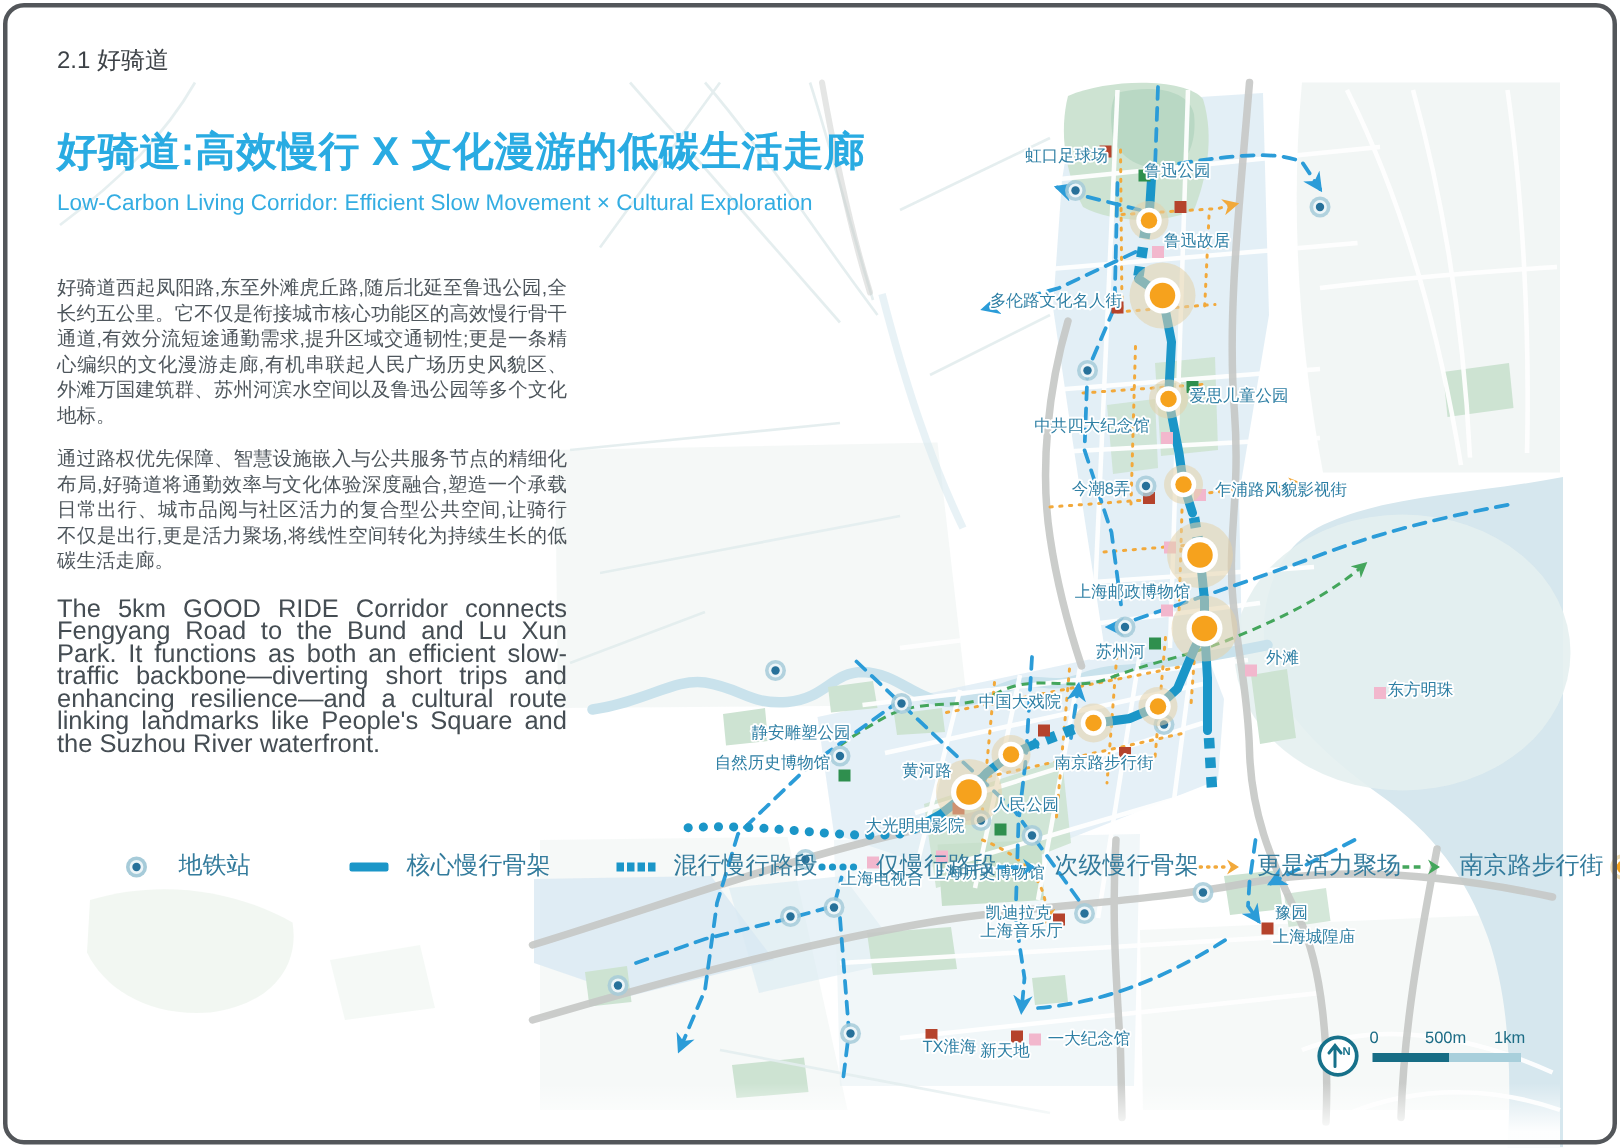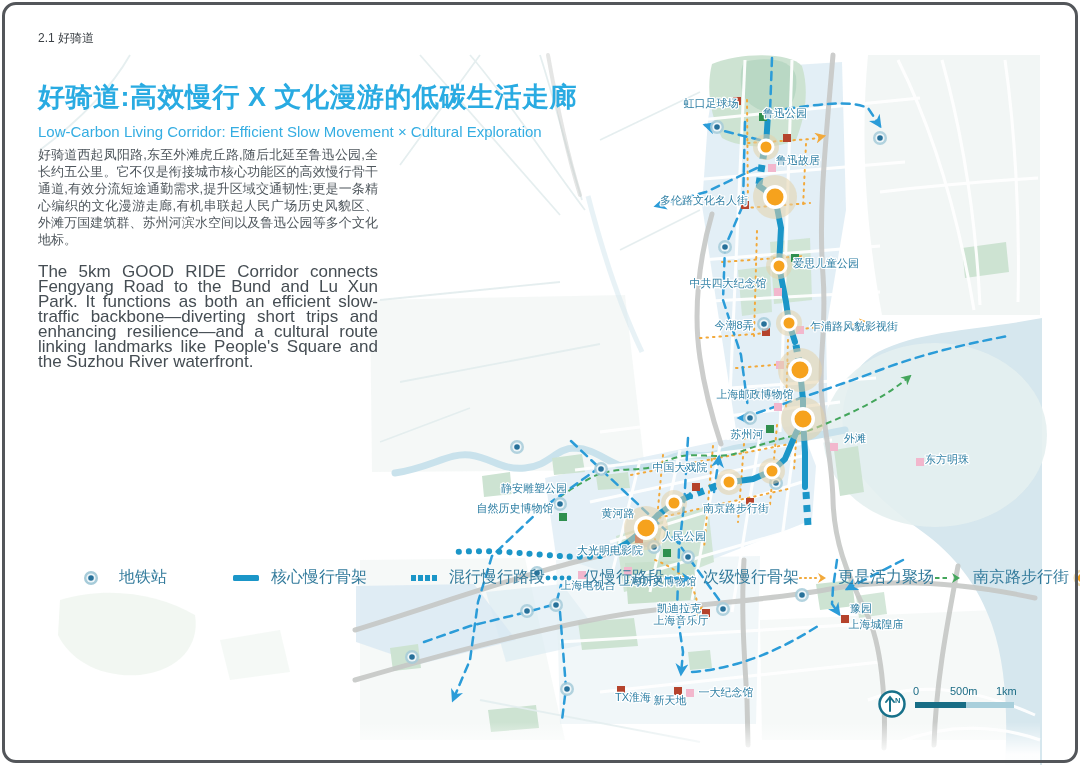--- a/index.html
+++ b/index.html
@@ -6,25 +6,25 @@
   #page{position:relative;width:1080px;height:765px;background:#fff;overflow:hidden;
         font-family:"Liberation Sans",sans-serif;}
   #frame{position:absolute;inset:2px;border:3px solid #53565a;border-radius:14px;
          pointer-events:none;z-index:60;}
   #map-svg{position:absolute;left:0;top:0;z-index:1;}
   .maplabel{font:11px "Liberation Sans",sans-serif;fill:#2e7fa4;text-anchor:middle;
             paint-order:stroke;stroke:#ffffff;stroke-width:2.5px;stroke-linejoin:round;}
   .scaletext{font:11px "Liberation Sans",sans-serif;fill:#1c6c85;}
   
   #textcol{position:absolute;left:38px;top:30px;width:340px;z-index:10;}
-  .sec-no{font-size:12px;color:#3c4146;}
+  .sec-no{font-size:16px;color:#3c4146;}
   .sec-en{font-size:10.5px;color:#3c4146;margin-top:2px;letter-spacing:.2px;}
   .title-zh{margin-top:32px;font-size:27px;font-weight:bold;color:#29abe2;letter-spacing:.5px;white-space:nowrap;}
   .title-en{margin-top:8px;font-size:15px;color:#34ade2;white-space:nowrap;}
-  .para-zh{margin-top:6px;font-size:13px;line-height:17px;color:#4e565c;text-align:justify;}
+  .para-zh{margin-top:39px;font-size:13px;line-height:17px;color:#4e565c;text-align:justify;}
   .para-zh + .para-zh{margin-top:12px;}
   .para-en{margin-top:16px;font-size:17px;line-height:15px;color:#454d53;text-align:justify;}
   
   #legend{position:absolute;left:80px;top:564px;z-index:10;display:grid;
           grid-template-columns:152px 178px;grid-auto-rows:27px;grid-auto-flow:column;}
   .lg-item{display:flex;align-items:center;gap:9px;}
   .lg-item svg{flex:0 0 30px;}
   .lg-label{font-size:16px;color:#337b9c;white-space:nowrap;}
 </style>
 </head>
@@ -413,20 +413,21 @@
     </g>
   </svg>
 
   <div id="textcol">
     <div class="sec-no">
       <span>2.1</span>&nbsp;<span>好骑道</span>
     </div>
     <div class="title-zh">好骑道:高效慢行 X 文化漫游的低碳生活走廊</div>
     <div class="title-en">Low-Carbon Living Corridor: Efficient Slow Movement × Cultural Exploration</div>
     <div class="para-zh">好骑道西起凤阳路,东至外滩虎丘路,随后北延至鲁迅公园,全长约五公里。它不仅是衔接城市核心功能区的高效慢行骨干通道,有效分流短途通勤需求,提升区域交通韧性;更是一条精心编织的文化漫游走廊,有机串联起人民广场历史风貌区、外滩万国建筑群、苏州河滨水空间以及鲁迅公园等多个文化地标。</div>
+    <div class="para-zh">通过路权优先保障、智慧设施嵌入与公共服务节点的精细化布局,好骑道将通勤效率与文化体验深度融合,塑造一个承载日常出行、城市品阅与社区活力的复合型公共空间,让骑行不仅是出行,更是活力聚场,将线性空间转化为持续生长的低碳生活走廊。</div>
     <div class="para-en">The 5km GOOD RIDE Corridor connects Fengyang Road to the Bund and Lu Xun Park. It functions as both an efficient slow-traffic backbone—diverting short trips and enhancing resilience—and a cultural route linking landmarks like People's Square and the Suzhou River waterfront.</div>
   </div>
 
   <div id="legend">
     <div class="lg-item">
       <svg width="30" height="16">
         <circle cx="11" cy="8" r="7" fill="#a6cbd9"></circle>
           <circle cx="11" cy="8" r="4.6" fill="#edf5f8"></circle>
           <circle cx="11" cy="8" r="2.8" fill="#27719a"></circle>
       </svg>

